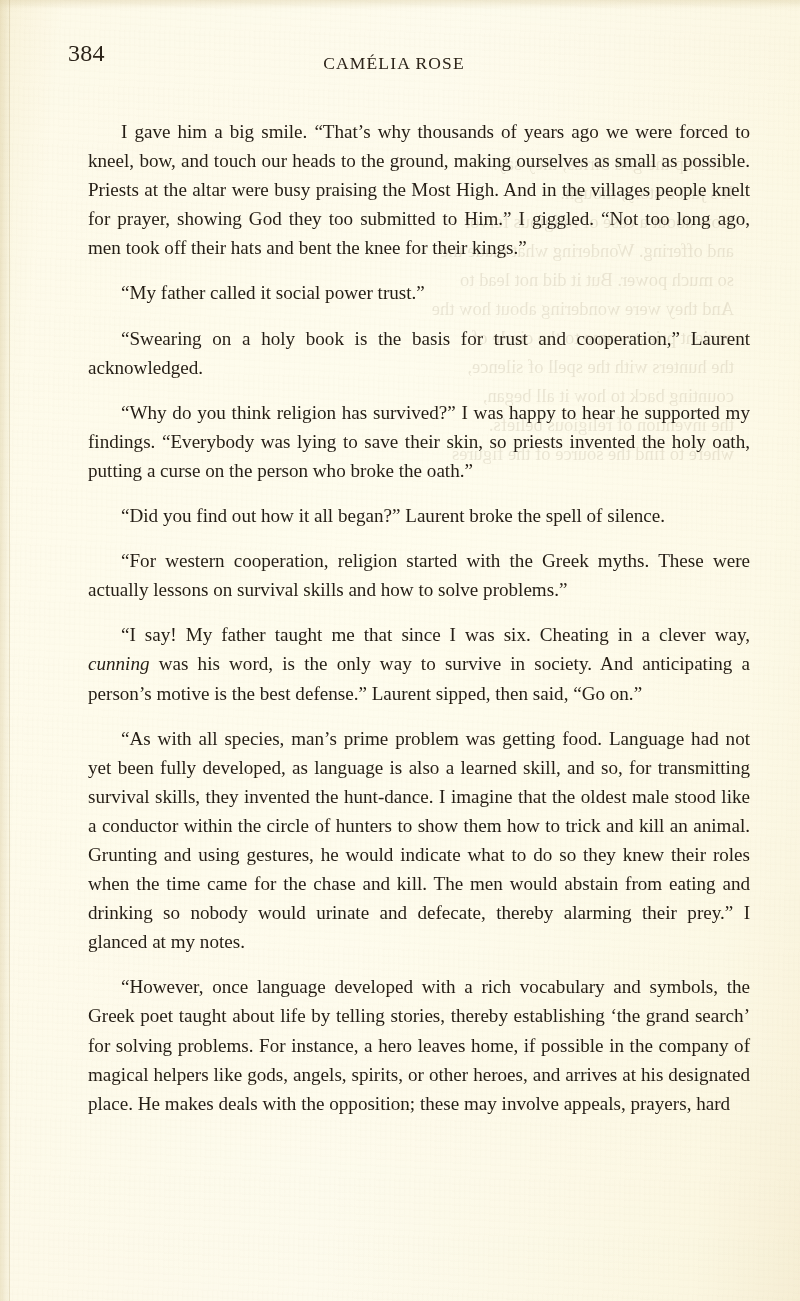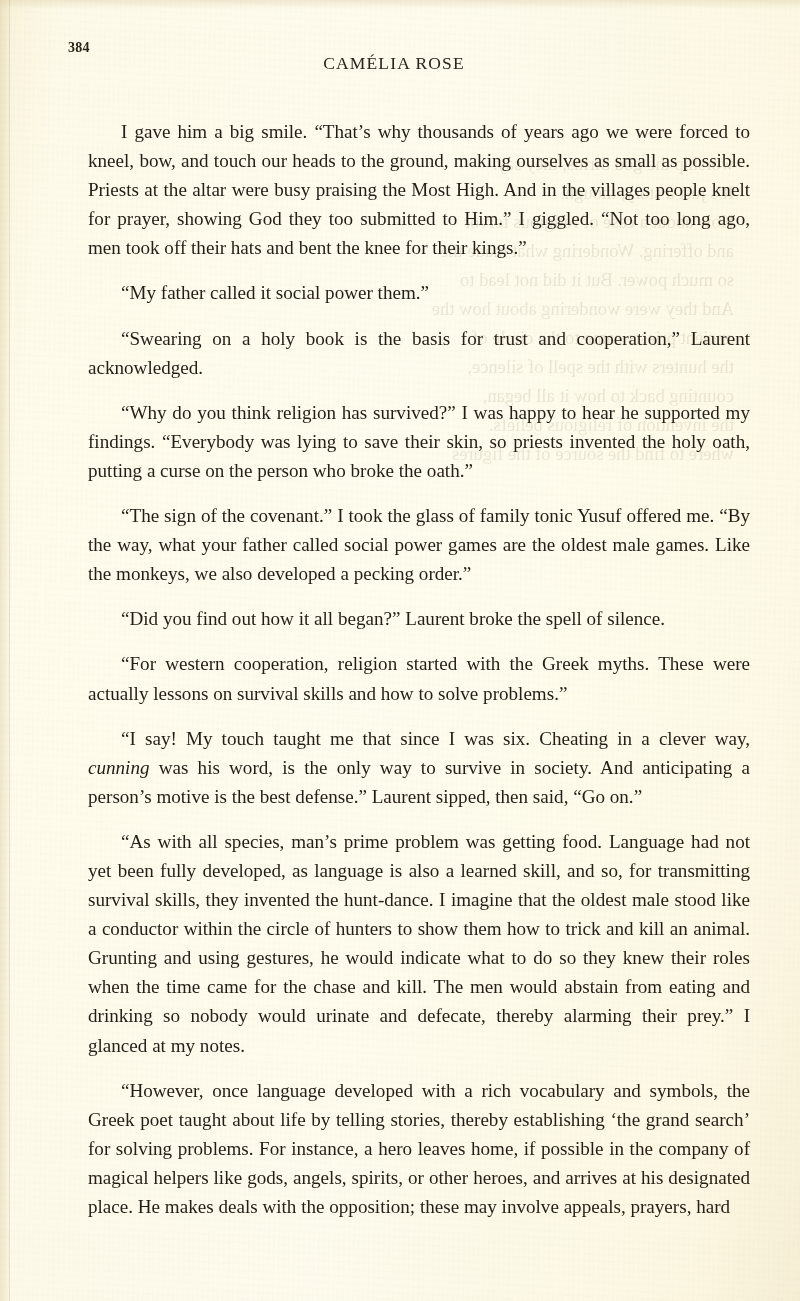--- a/index.html
+++ b/index.html
@@ -76,24 +76,23 @@
   #running-head {
     position: absolute;
     left: 0; right: 0;
     top: 40px;
     height: 26px;
   }
   #folio {
     position: absolute;
     left: 68px;
     top: 0;
-    font-size: 14px;
+    font-size: 24px;
     letter-spacing: 0.3px;
     color: #2b2319;
-    font-weight: bold;
   }
   #book-title {
     position: absolute;
     left: 0; right: 0;
     top: 13px;
     text-align: center;
     font-size: 17.5px;
     letter-spacing: 1.15px;
     color: #2b2319;
     padding-right: 12px;
@@ -146,25 +145,24 @@
     </div>
   </div>
 
   <div id="running-head">
     <div id="folio">384</div>
     <div id="book-title">CAMÉLIA ROSE</div>
   </div>
 
   <div id="body-text">
       <p><span>I gave him a big smile. “That’s why thousands of years ago we were forced to kneel, bow, and touch our heads to the ground, making ourselves as small as possible. Priests at the altar were busy praising the Most High. And in the villages people knelt for prayer, showing God they too submitted to Him.” I giggled. “Not too long ago, men took off their hats and bent the knee for their kings.”</span></p>
-      <p><span>“My father called it social power them.”</span></p>
+      <p><span>“My father called it social power trust.”</span></p>
       <p><span>“Swearing on a holy book is the basis for trust and cooperation,” Laurent acknowledged.</span></p>
       <p><span>“Why do you think religion has survived?” I was happy to hear he supported my findings. “Everybody was lying to save their skin, so priests invented the holy oath, putting a curse on the person who broke the oath.”</span></p>
-      <p><span>“The sign of the covenant.” I took the glass of family tonic Yusuf offered me. “By the way, what your father called social power games are the oldest male games. Like the monkeys, we also developed a pecking order.”</span></p>
       <p><span>“Did you find out how it all began?” Laurent broke the spell of silence.</span></p>
       <p><span>“For western cooperation, religion started with the Greek myths. These were actually lessons on survival skills and how to solve problems.”</span></p>
-      <p><span>“I say! My touch taught me that since I was six. Cheating in a clever way, </span><em>cunning</em><span> was his word, is the only way to survive in society. And anticipating a person’s motive is the best defense.” Laurent sipped, then said, “Go on.”</span></p>
+      <p><span>“I say! My father taught me that since I was six. Cheating in a clever way, </span><em>cunning</em><span> was his word, is the only way to survive in society. And anticipating a person’s motive is the best defense.” Laurent sipped, then said, “Go on.”</span></p>
       <p><span>“As with all species, man’s prime problem was getting food. Language had not yet been fully developed, as language is also a learned skill, and so, for transmitting survival skills, they invented the hunt-dance. I imagine that the oldest male stood like a conductor within the circle of hunters to show them how to trick and kill an animal. Grunting and using gestures, he would indicate what to do so they knew their roles when the time came for the chase and kill. The men would abstain from eating and drinking so nobody would urinate and defecate, thereby alarming their prey.” I glanced at my notes.</span></p>
       <p><span>“However, once language developed with a rich vocabulary and symbols, the Greek poet taught about life by telling stories, thereby establishing ‘the grand search’ for solving problems. For instance, a hero leaves home, if possible in the company of magical helpers like gods, angels, spirits, or other heroes, and arrives at his designated place. He makes deals with the opposition; these may involve appeals, prayers, hard</span></p>
     </div>
 
   <div id="grain"></div>
 </div>
 
 </body></html>

